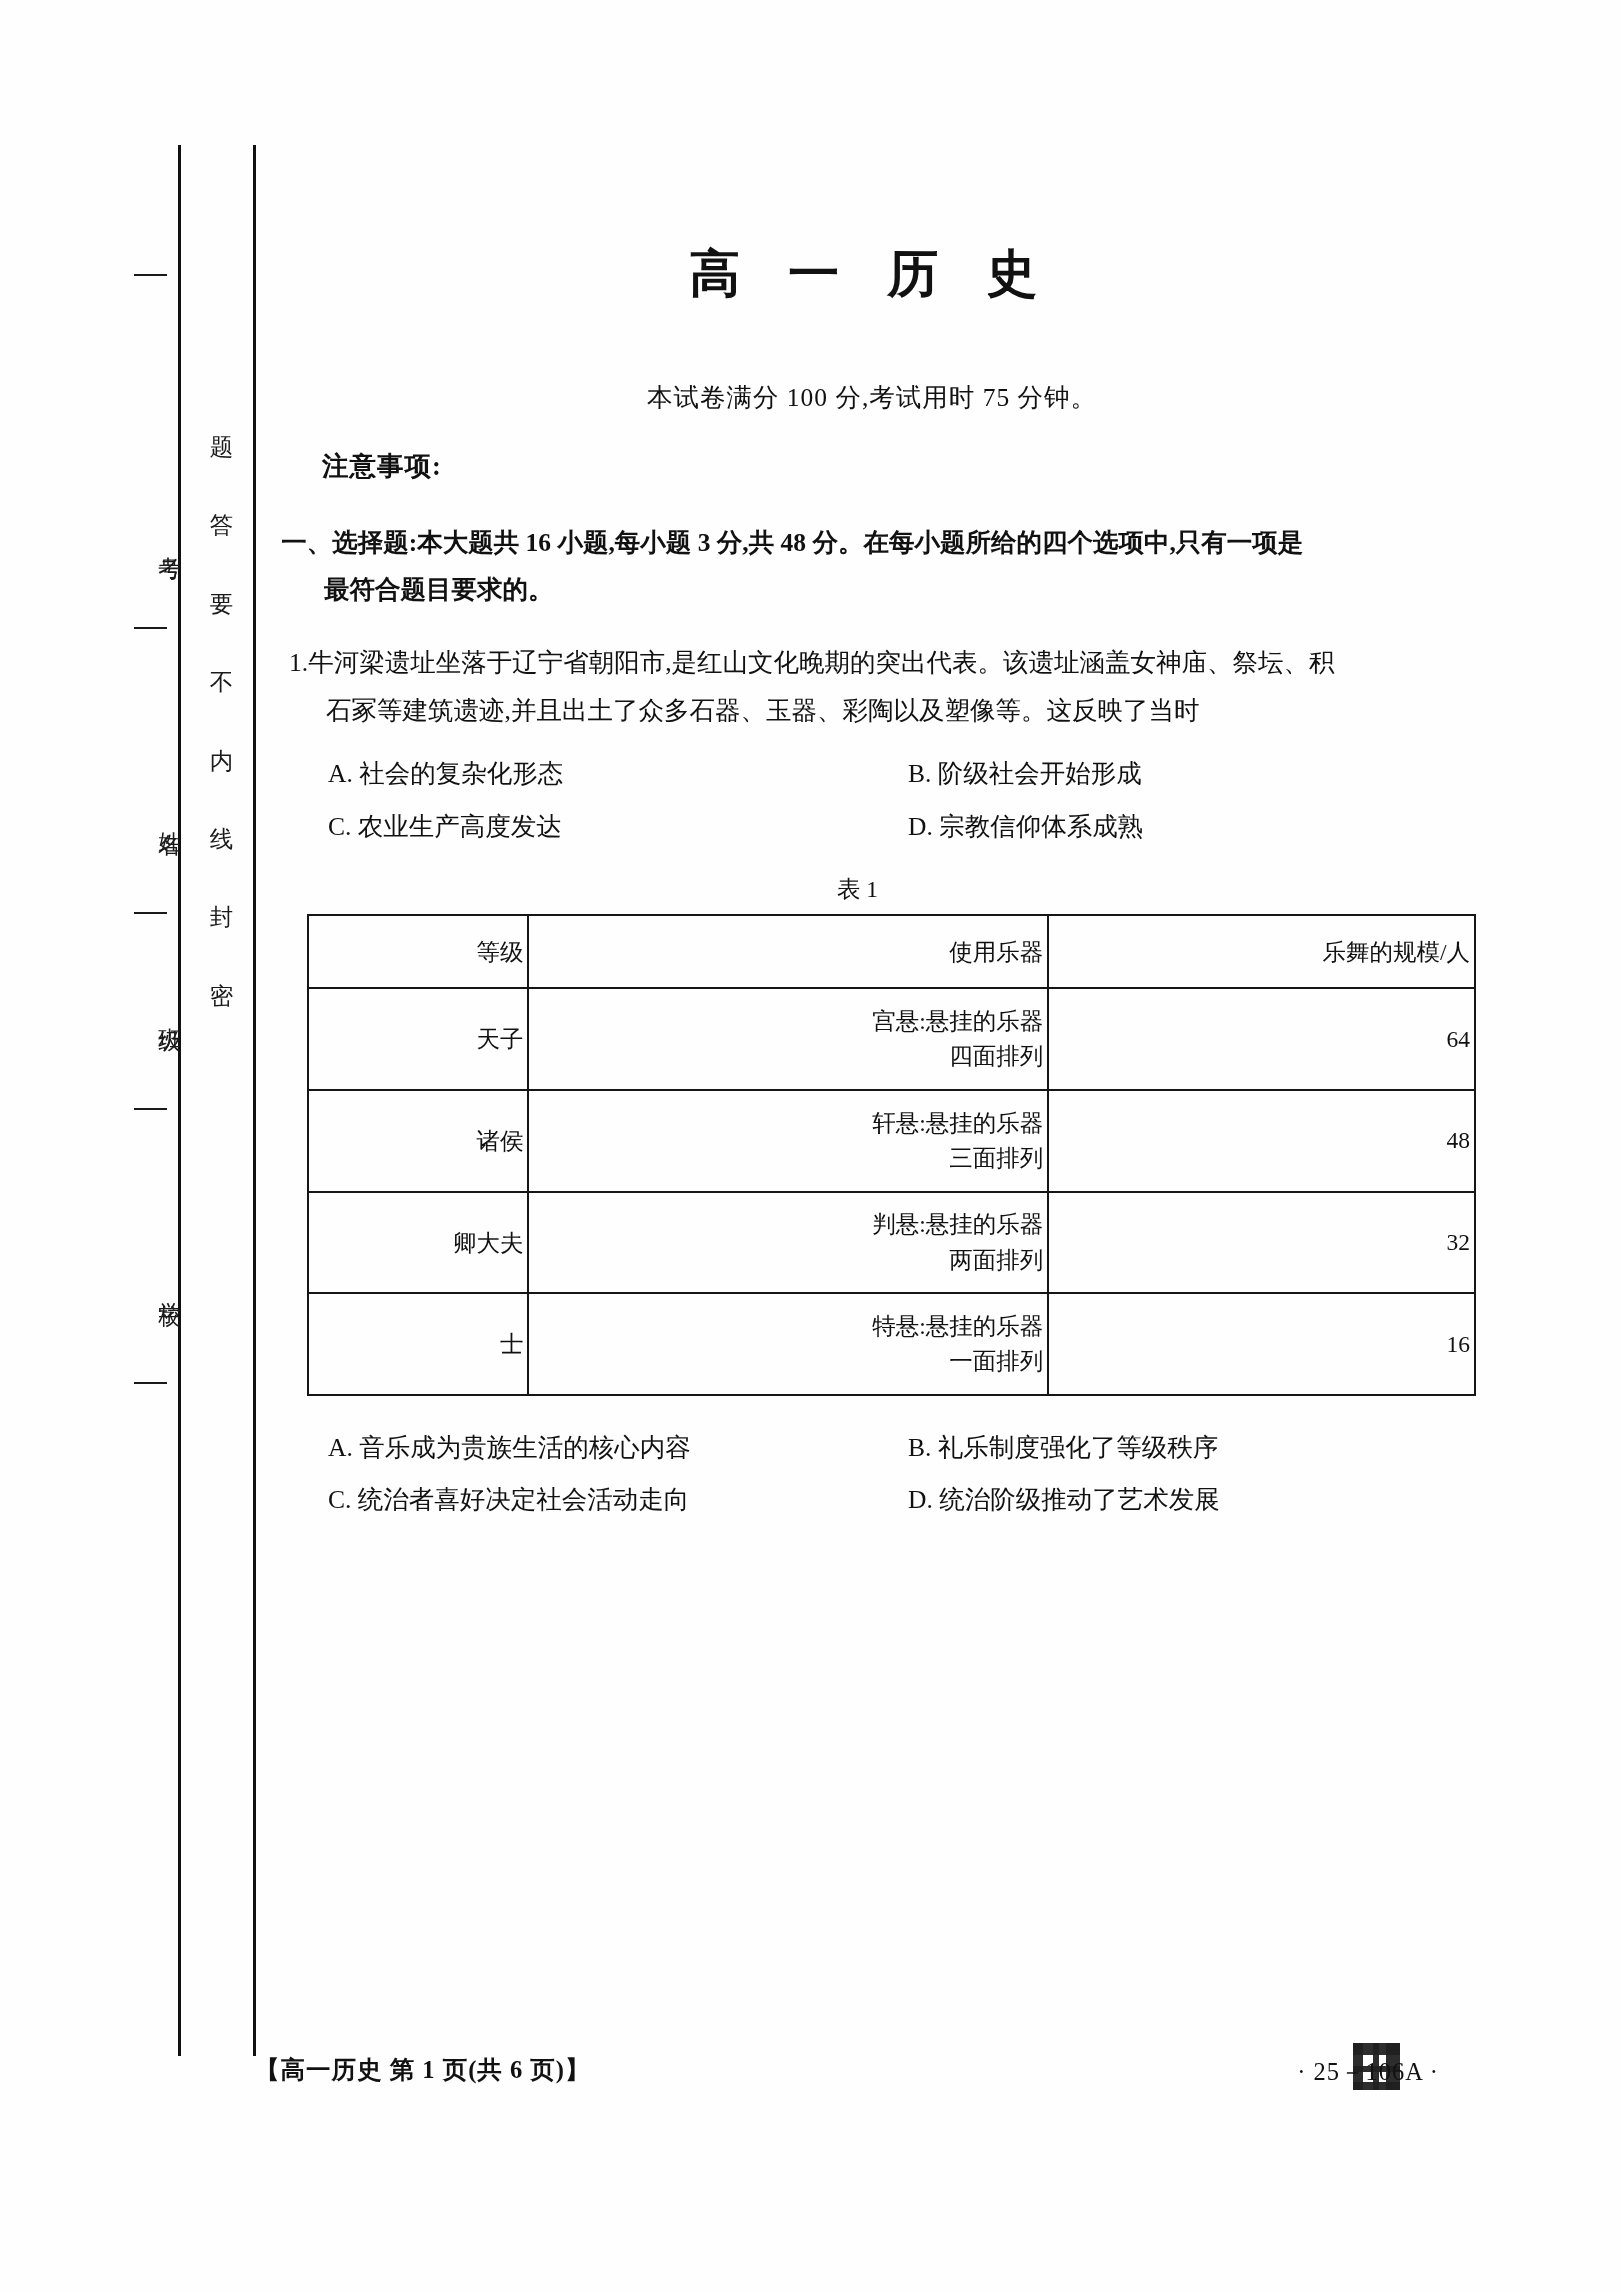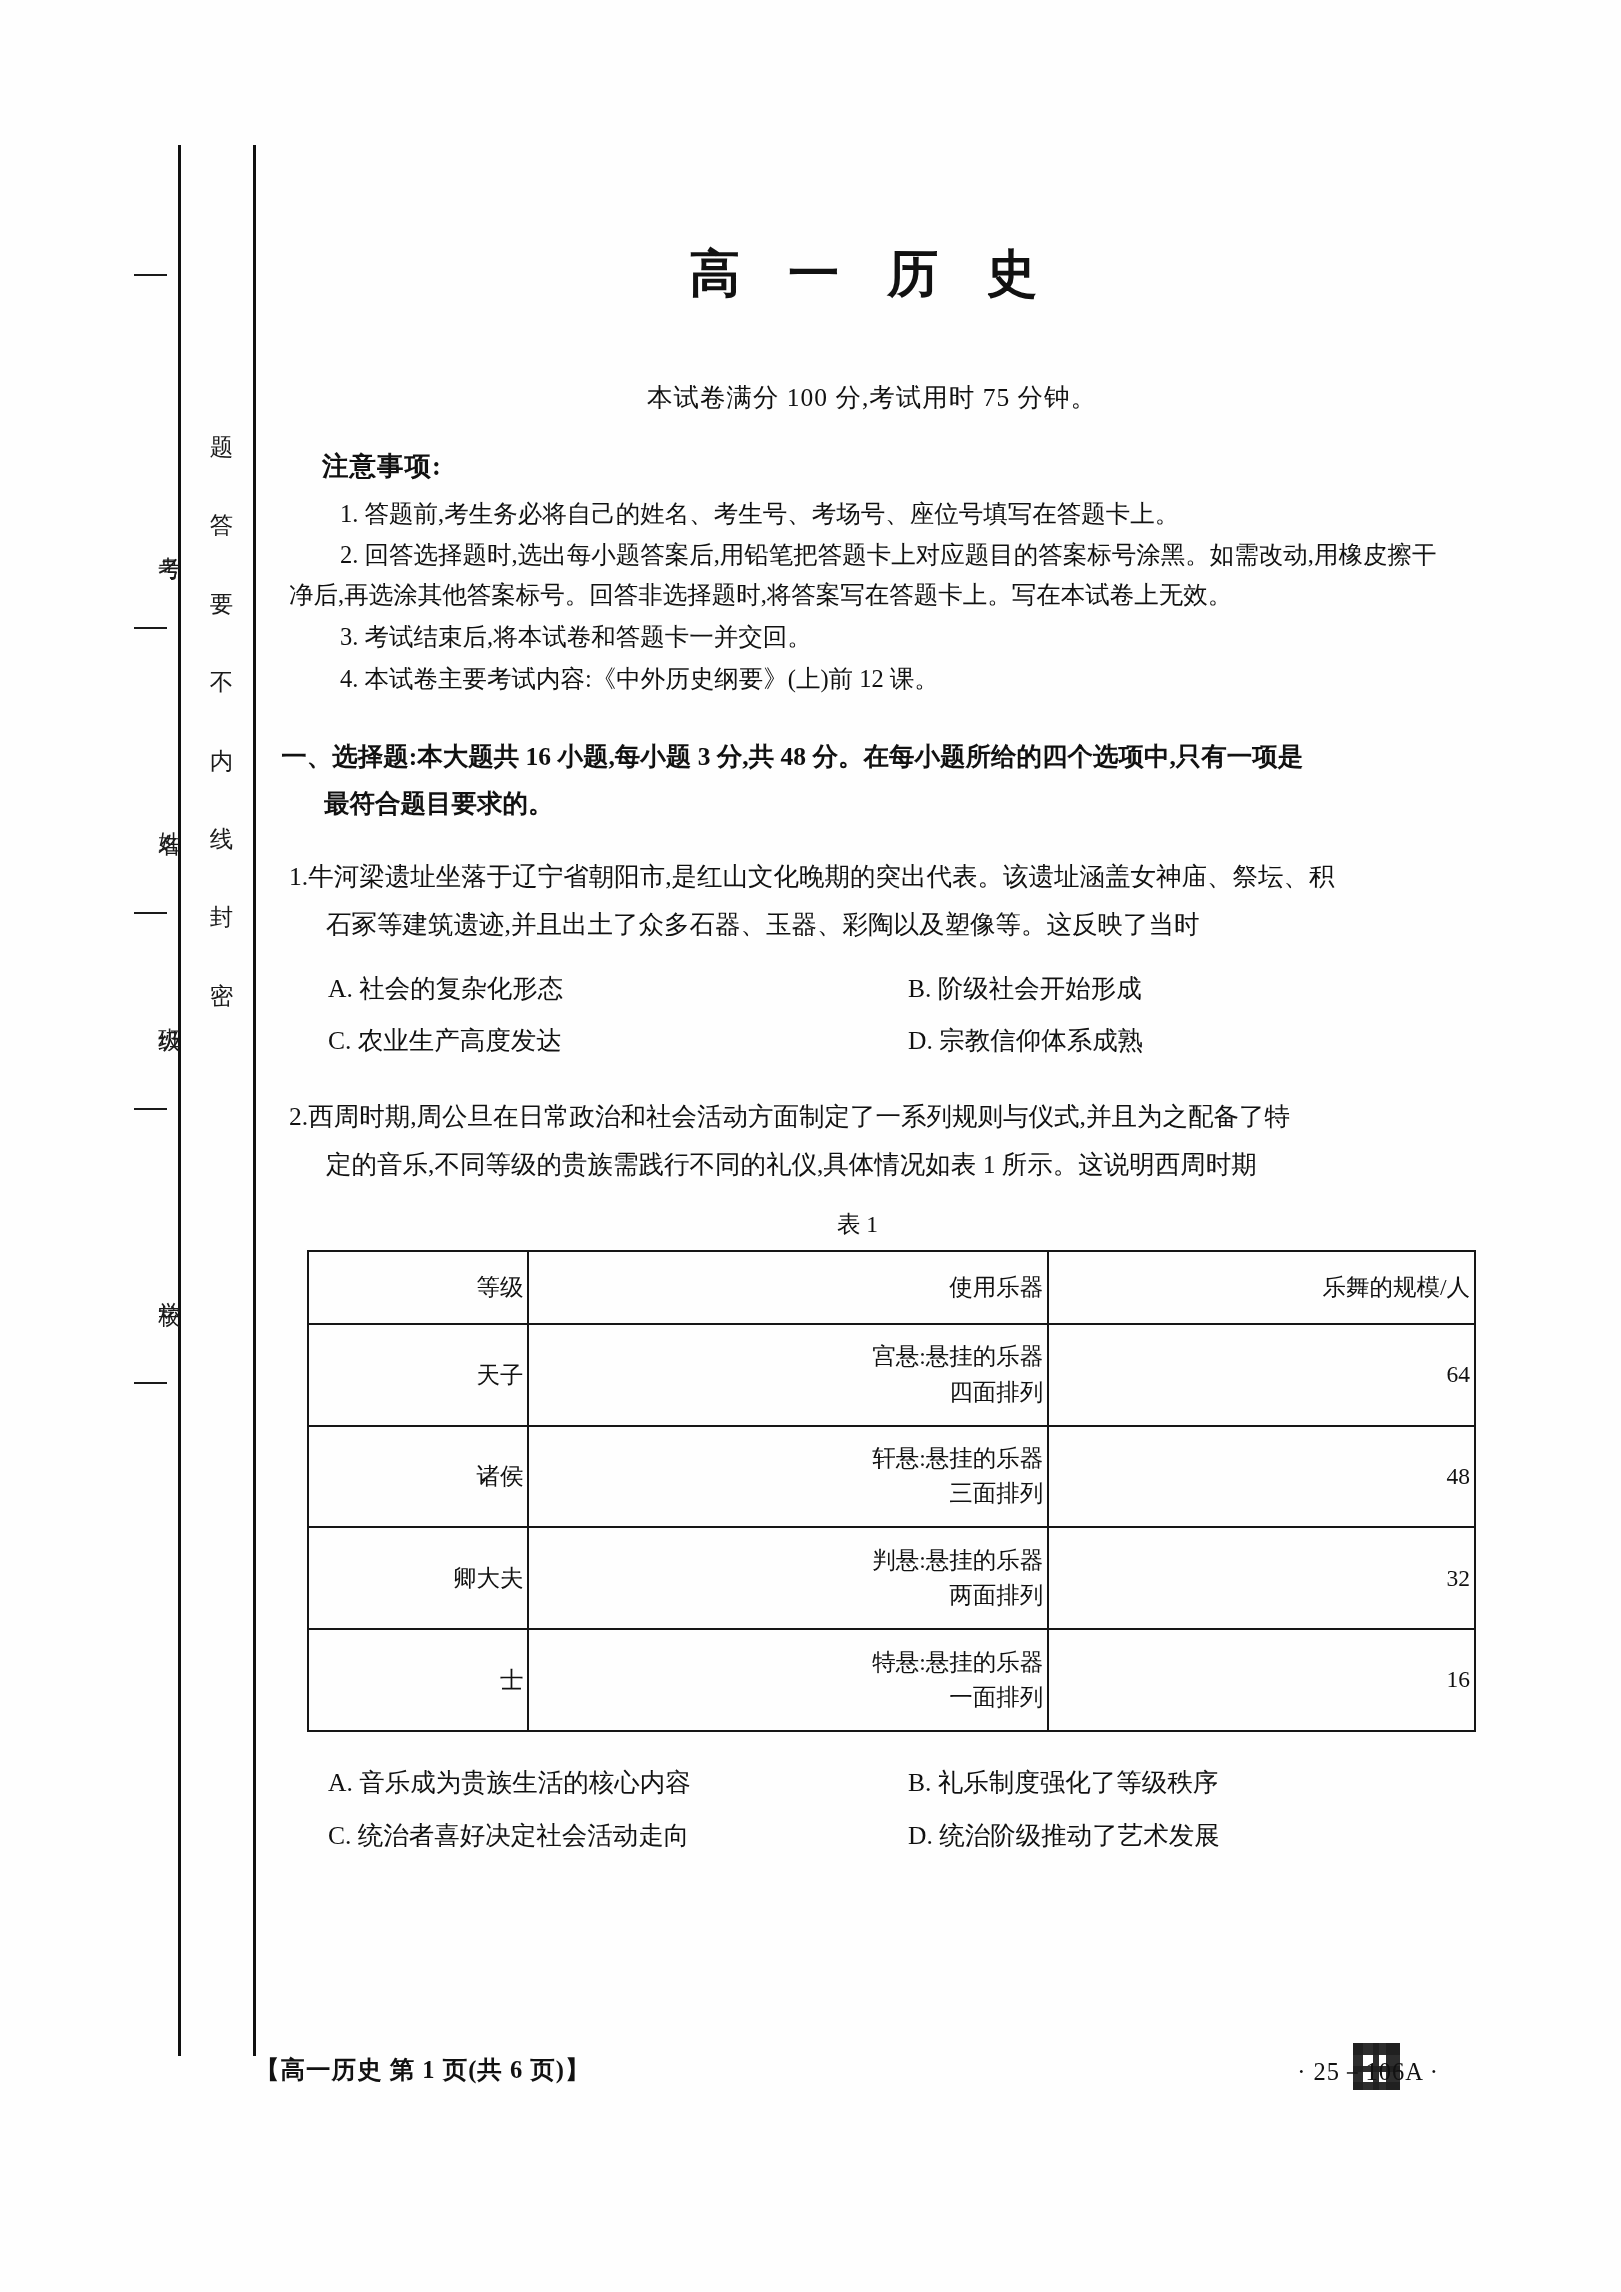--- a/index.html
+++ b/index.html
@@ -272,26 +272,20 @@
     <div class="seal-char" style="top:255px;">密</div>
   </div>
 
   <div class="content">
 
     <div class="doc-title">高 一 历 史</div>
 
     <div class="subtitle">本试卷满分 100 分,考试用时 75 分钟。</div>
 
     <div class="notice-head">注意事项:</div>
-    <div class="notice-list">
-      <div class="notice-item">1. 答题前,考生务必将自己的姓名、考生号、考场号、座位号填写在答题卡上。</div>
-      <div class="notice-item">2. 回答选择题时,选出每小题答案后,用铅笔把答题卡上对应题目的答案标号涂黑。如需改动,用橡皮擦干净后,再选涂其他答案标号。回答非选择题时,将答案写在答题卡上。写在本试卷上无效。</div>
-      <div class="notice-item">3. 考试结束后,将本试卷和答题卡一并交回。</div>
-      <div class="notice-item">4. 本试卷主要考试内容:《中外历史纲要》(上)前 12 课。</div>
-    </div>
 
     <div class="sec-head">
       <span>一、选择题:本大题共 16 小题,每小题 3 分,共 48 分。在每小题所给的四个选项中,只有一项是</span>
       <span class="indent2">最符合题目要求的。</span>
     </div>
 
     <div class="q">
       <span>1.</span><span>牛河梁遗址坐落于辽宁省朝阳市,是红山文化晚期的突出代表。该遗址涵盖女神庙、祭坛、积</span>
       <span class="cont">石冢等建筑遗迹,并且出土了众多石器、玉器、彩陶以及塑像等。这反映了当时</span>
     </div>
@@ -299,24 +293,20 @@
       <div class="opt-row">
         <div class="opt">A. 社会的复杂化形态</div>
         <div class="opt">B. 阶级社会开始形成</div>
       </div>
       <div class="opt-row">
         <div class="opt">C. 农业生产高度发达</div>
         <div class="opt">D. 宗教信仰体系成熟</div>
       </div>
     </div>
 
-    <div class="q">
-      <span>2.</span><span>西周时期,周公旦在日常政治和社会活动方面制定了一系列规则与仪式,并且为之配备了特</span>
-      <span class="cont">定的音乐,不同等级的贵族需践行不同的礼仪,具体情况如表 1 所示。这说明西周时期</span>
-    </div>
 
     <div class="table-caption">表 1</div>
 
     <table class="data">
       <thead>
         <tr>
           <th class="col-a">等级</th>
           <th class="col-b">使用乐器</th>
           <th class="col-c">乐舞的规模/人</th>
         </tr>

